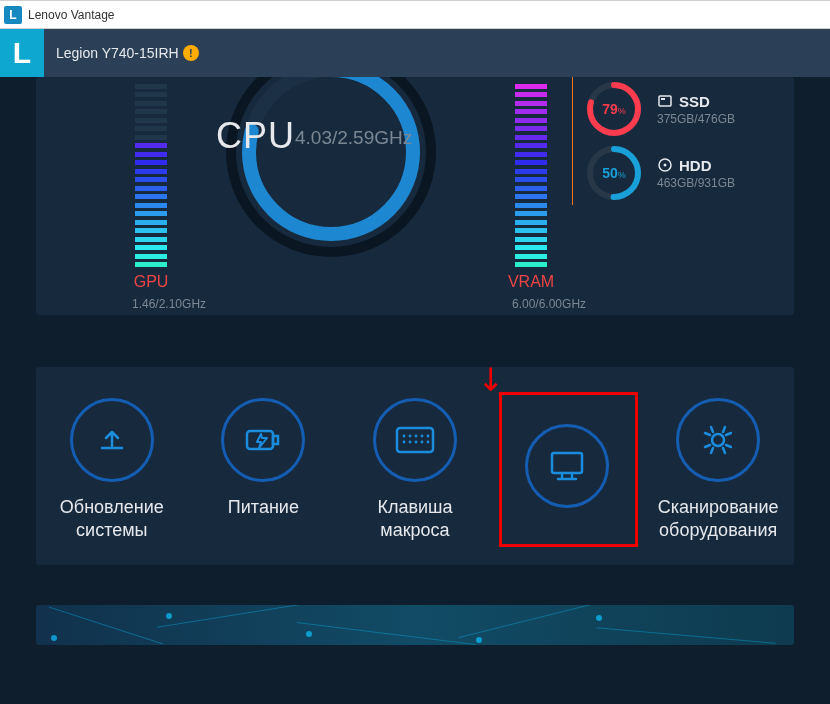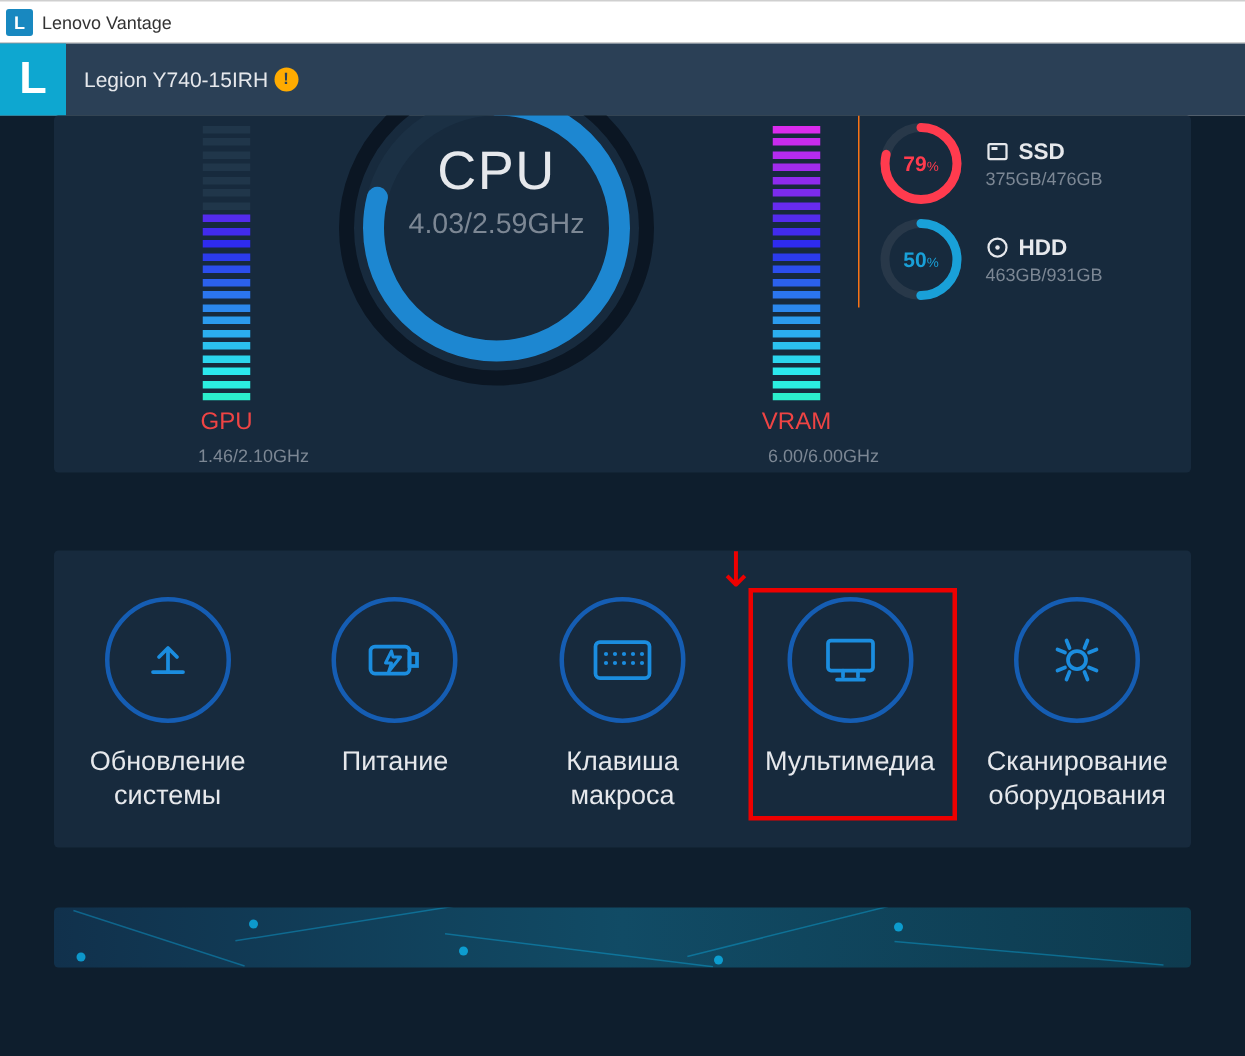--- a/index.html
+++ b/index.html
@@ -96,22 +96,22 @@
   
   .cpu-block {
     position: absolute;
     left: 180px;
     top: 0;
     width: 230px;
     text-align: center;
   }
   .cpu-block svg { margin-top: -40px; }
   .cpu-text-overlay {
-    position: absolute; top: 16px; left: 0; right: 0;
-    display:flex; flex-direction:column; align-items:center;
+    position: absolute; top: 38px; left: 0; right: 0;
+    display:flex; flex-direction:row; align-items:center;
   }
   .cpu-name { color: #e6e8ec; font-size: 36px; font-weight: 300; letter-spacing: 1px; }
   .cpu-sub { color: #7c8794; font-size: 19px; margin-top: 4px; }
   
   .storage-block {
     position: absolute;
     left: 536px; top: 0;
     width: 250px;
     height: 128px;
     border-left: 1px solid #f97316;
@@ -343,21 +343,20 @@
         </div>
         <div class="tool-label">Клавиша<br>макроса</div>
       </div>
       <div class="tool-item">
         <div class="tool-icon-circle">
           <svg width="38" height="34" viewBox="0 0 38 34">
             <rect x="4" y="4" width="30" height="20" rx="2" fill="none" stroke="#1b8ddf" stroke-width="2.5"></rect>
             <path d="M14 24 v4 M24 24 v4 M10 30 h18" stroke="#1b8ddf" stroke-width="2.5" stroke-linecap="round"></path>
           </svg>
         </div>
-        <div class="tool-label">Мультимедиа</div>
       </div>
       <div class="tool-item">
         <div class="tool-icon-circle">
           <svg width="34" height="34" viewBox="0 0 34 34">
             <circle cx="17" cy="17" r="6" fill="none" stroke="#1b8ddf" stroke-width="2.5"></circle>
             <path d="M10 4 l2 5 M24 4 l-2 5 M4 10 l5 2 M4 24 l5 -2 M30 10 l-5 2 M30 24 l-5 -2 M10 30 l2 -5 M24 30 l-2 -5" stroke="#1b8ddf" stroke-width="2.5" stroke-linecap="round"></path>
           </svg>
         </div>
         <div class="tool-label">Сканирование<br>оборудования</div>
       </div>

